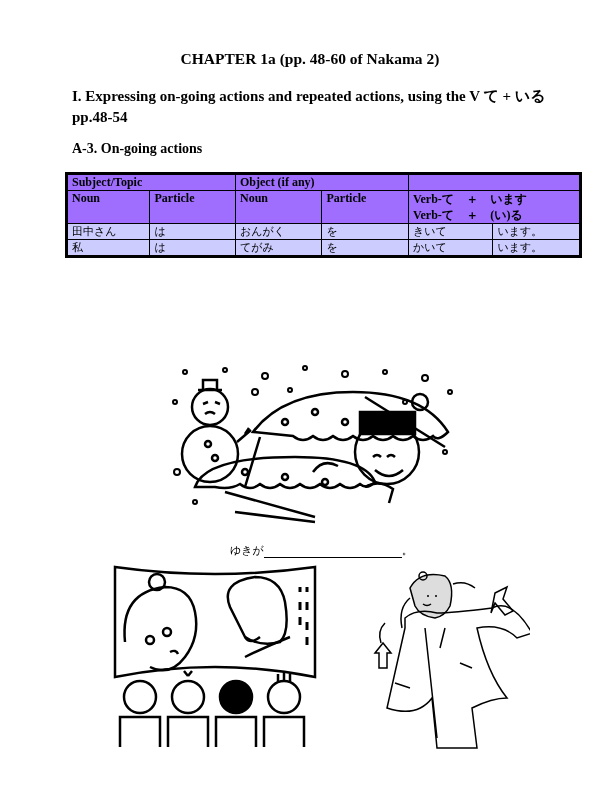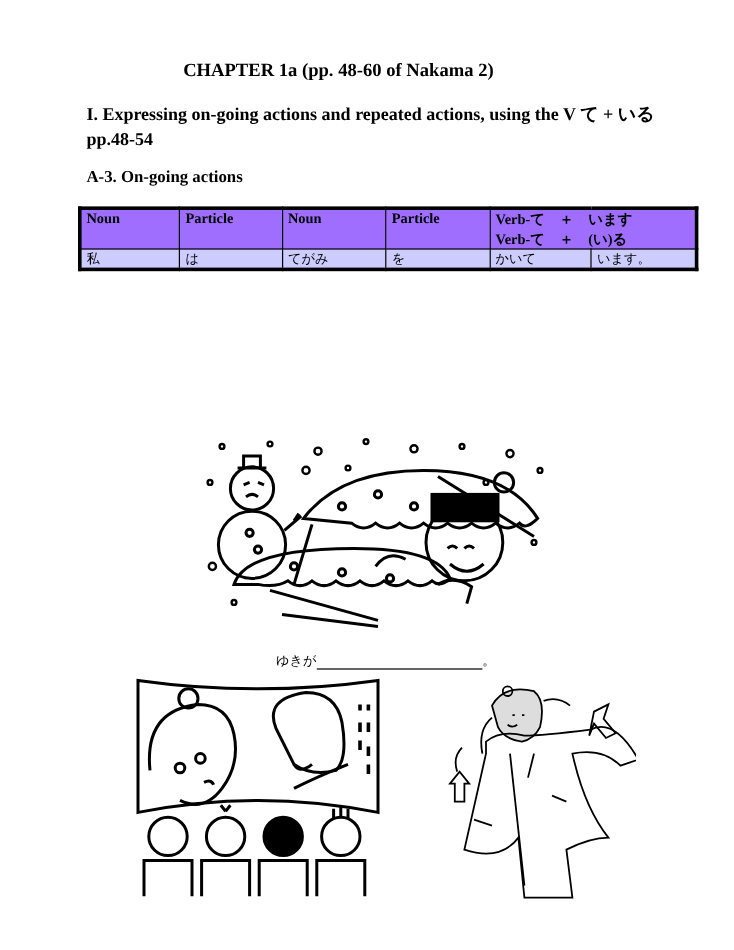--- a/index.html
+++ b/index.html
@@ -2,21 +2,21 @@
 <html><head>
   <meta charset="utf-8">
   <style>
     html, body { margin: 0; padding: 0; }
     body {
       width: 612px; height: 792px; background: #ffffff; position: relative; overflow: hidden;
       font-family: "Liberation Serif", "DejaVu Serif", serif; color: #000;
     }
     .title {
       position: absolute; left: 0; width: 564px; top: 50px; text-align: center;
-      font-weight: bold; font-size: 15.5px;
+      font-weight: bold; font-size: 15.5px; padding-left: 28px;
     }
     .section {
       position: absolute; left: 72px; top: 86px; width: 510px;
       font-weight: bold; font-size: 15px; line-height: 21px;
     }
     .subsection {
       position: absolute; left: 72px; top: 141px; font-weight: bold; font-size: 14px;
     }
     table.grammar {
       position: absolute; left: 65px; top: 172px; width: 517px;
@@ -46,32 +46,45 @@
 <table class="grammar">
   <colgroup>
       <col style="width:83px">
       <col style="width:85px">
       <col style="width:86px">
       <col style="width:86px">
       <col style="width:84px">
       <col style="width:87px">
     </colgroup>
   <tbody>
+      <tr class="hdr">
+    <td colspan="2">Subject/Topic</td>
+    <td colspan="2">Object (if any)</td>
+    <td colspan="2"></td>
+  </tr>
   <tr class="hdr hdr2">
     <td>Noun</td>
     <td>Particle</td>
     <td>Noun</td>
     <td>Particle</td>
     <td colspan="2" class="vstack">
       <span>Verb-て　＋　います</span>
       <span>Verb-て　＋　(い)る</span>
     </td>
   </tr>
 
 
+  <tr class="row">
+    <td>田中さん</td>
+    <td>は</td>
+    <td>おんがく</td>
+    <td>を</td>
+    <td>きいて</td>
+    <td>います。</td>
+  </tr>
 
   <tr class="row">
     <td>私</td>
     <td>は</td>
     <td>てがみ</td>
     <td>を</td>
     <td>かいて</td>
     <td>います。</td>
   </tr>
 </tbody>

